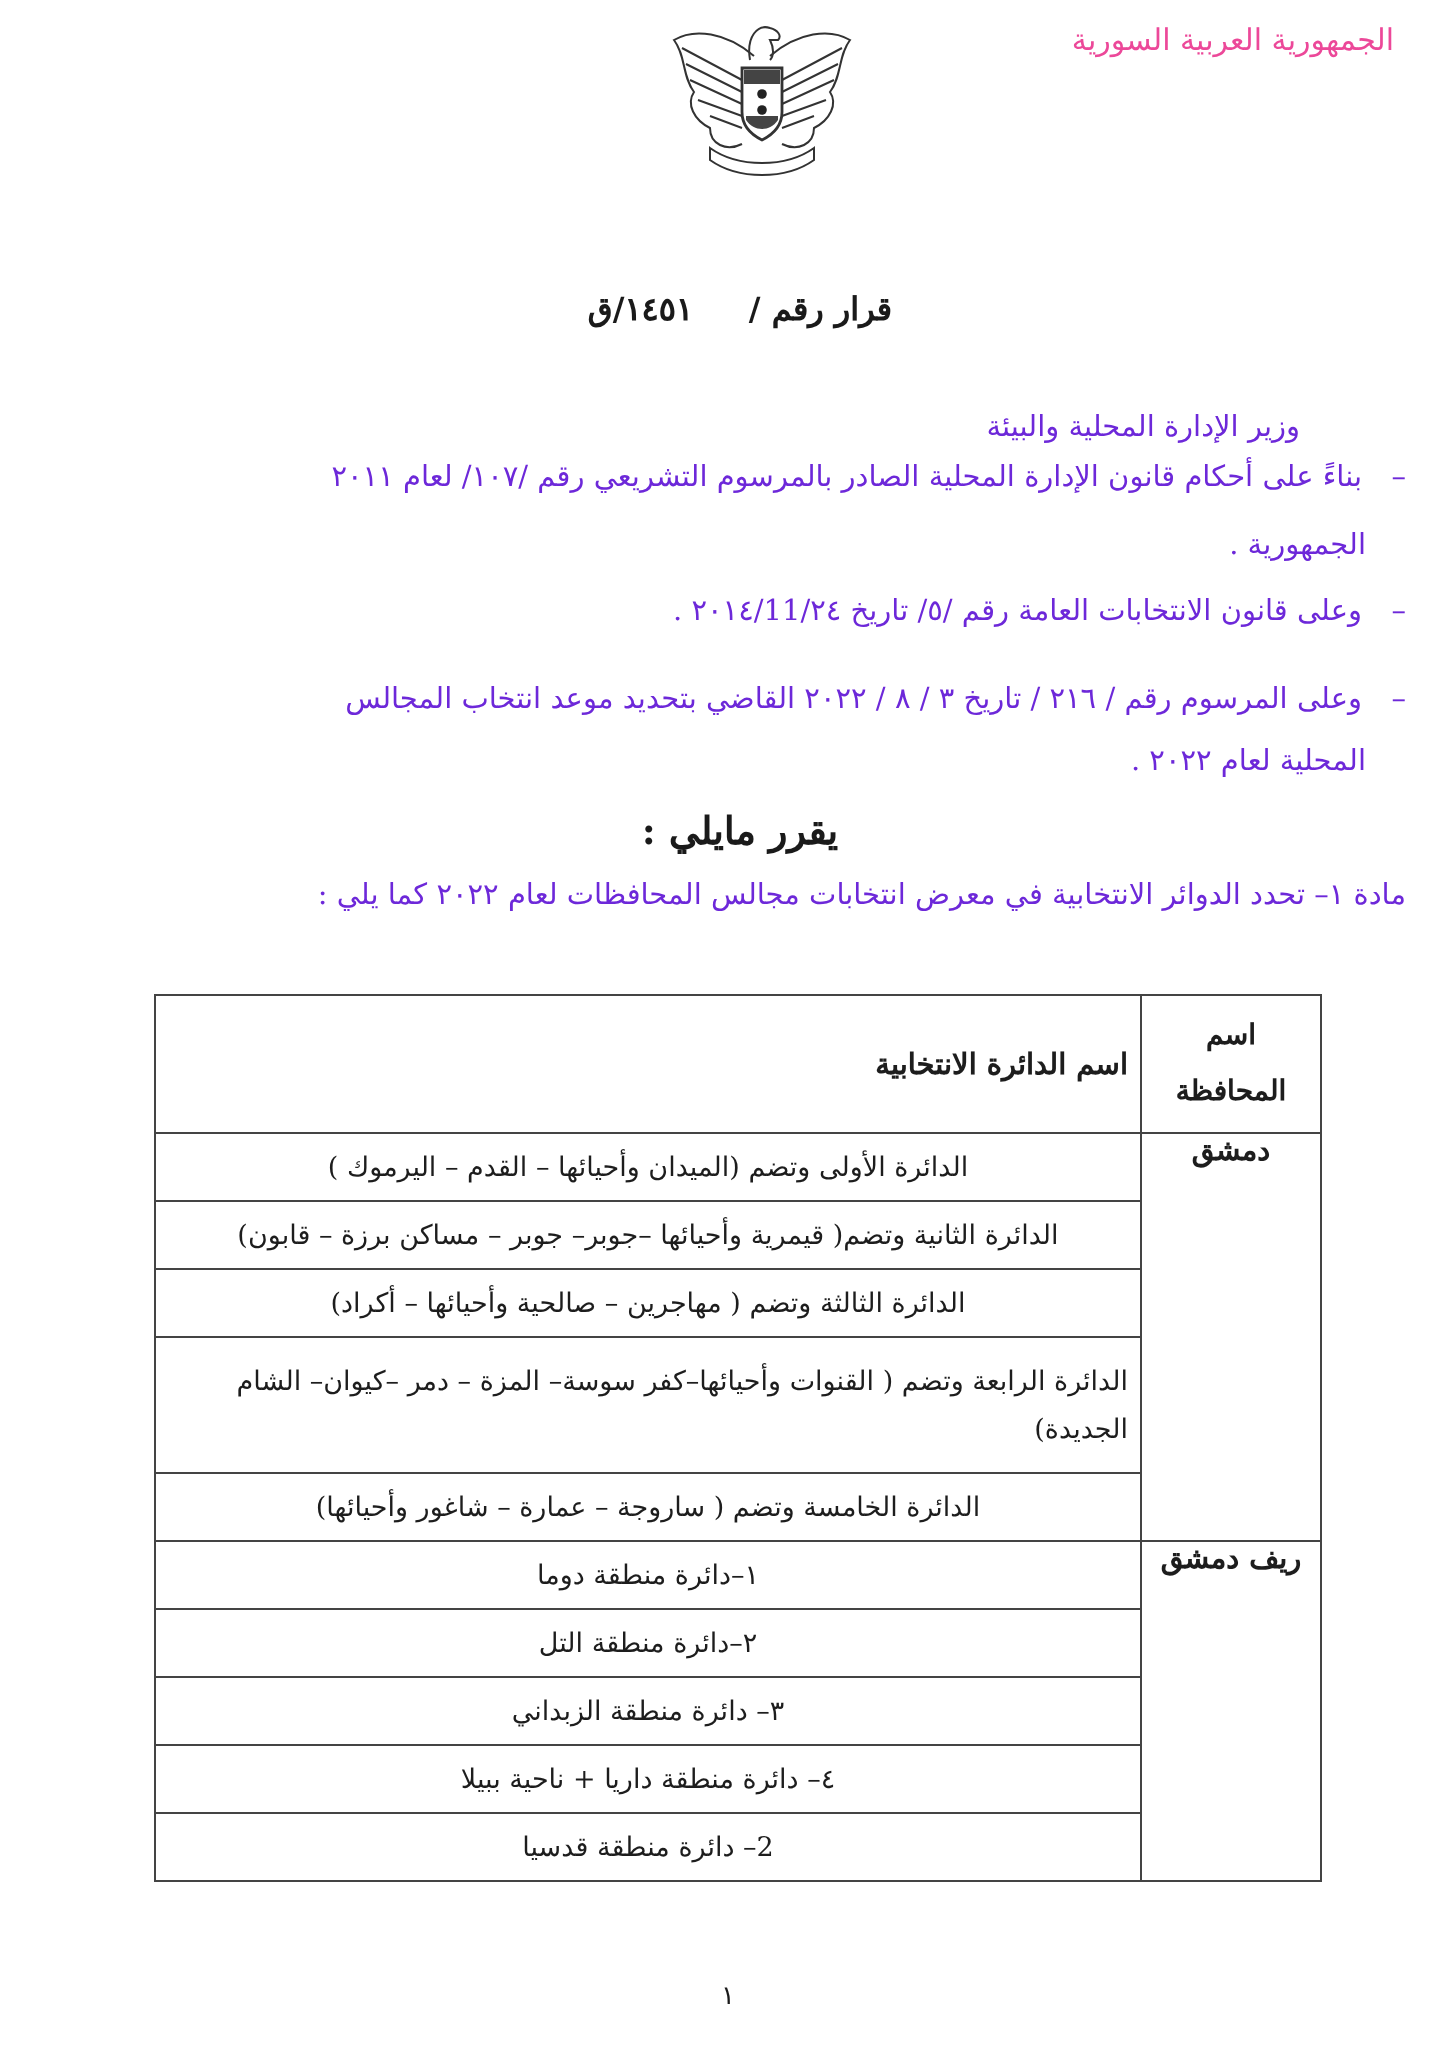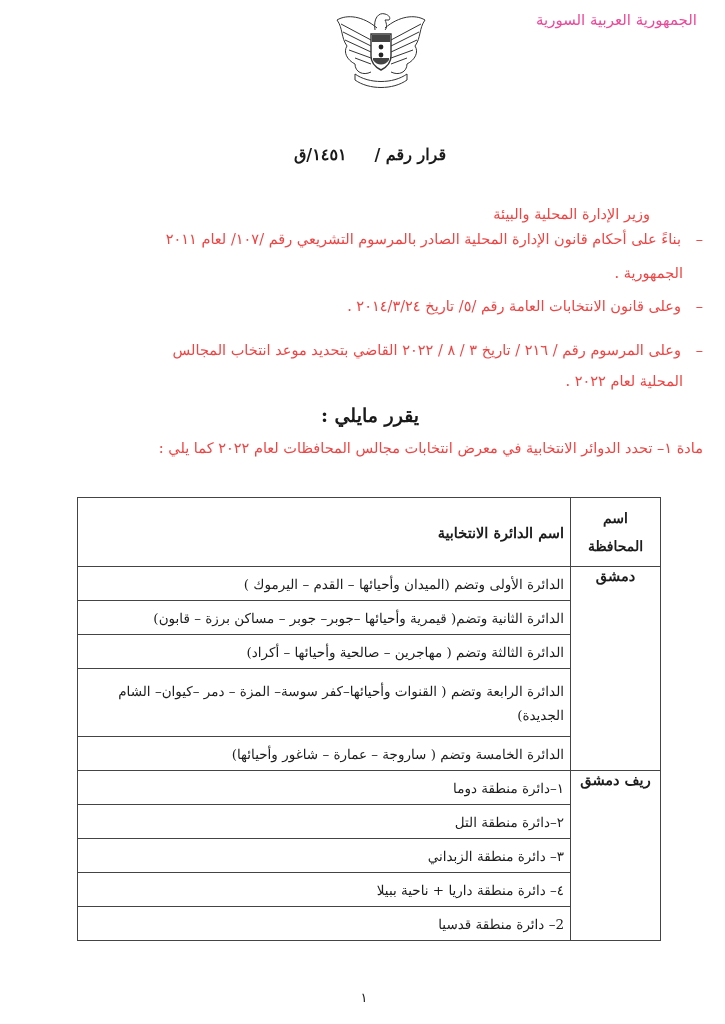--- a/index.html
+++ b/index.html
@@ -5,21 +5,21 @@
   html, body { margin:0; padding:0; }
   body {
     width:725px; height:1024px; background:#ffffff; position:relative; overflow:hidden;
     font-family:"DejaVu Serif", serif; color:#1a1a1a;
   }
   .abs { position:absolute; }
   .rtl { direction:rtl; text-align:right; }
   .header-lines { right:28px; top:10px; width:230px; font-family:"DejaVu Sans", sans-serif; font-size:15px; line-height:21px; color:#ec4899; }
   .emblem { left:333px; top:6px; width:96px; height:86px; }
   .decision-no { left:250px; top:145px; width:240px; text-align:center; font-size:16px; font-weight:bold; direction:rtl; }
-  .body-text { font-size:14.5px; line-height:22px; color:#ef4444; }
+  .body-text { font-size:14.5px; line-height:22px; color:#6d28d9; }
   .minister { right:75px; top:203px; width:400px; }
   .clause { right:22px; width:640px; }
   .clause .dash { display:inline-block; width:22px; }
   .clause1 { top:228px; }
   .clause1b { top:262px; right:42px; width:300px; }
   .clause2 { top:295px; }
   .clause3 { top:339px; }
   .clause3b { top:370px; right:42px; width:300px; }
   .decides { left:250px; top:404px; width:240px; text-align:center; font-weight:bold; font-size:19px; direction:rtl; }
   .article { right:22px; top:437px; width:660px; }
@@ -27,21 +27,21 @@
   table.circ {
     position:absolute; left:77px; top:497px; width:584px;
     border-collapse:collapse; direction:rtl;
     font-size:13.5px; color:#1d1d1d;
   }
   table.circ td { border:1.5px solid #444; padding:0 6px; vertical-align:middle; }
   td.gov { width:77px; text-align:center; vertical-align:top !important; font-weight:bold; font-size:14.5px; padding-top:8px; }
   td.gov-head { text-align:center; font-weight:bold; font-size:14px; line-height:28px; vertical-align:middle; }
   td.circ-head { font-weight:bold; font-size:14.5px; }
   tr.h-head td { height:68px; }
-  tr.h-row td { height:33px; }
+  tr.h-row td { height:33px;text-align:center; }
   tr.h-double td { height:67px; }
   td.name { text-align:right; line-height:24px; }
   .page-number { left:354px; top:990px; width:20px; text-align:center; font-size:13px; }
 </style>
 </head>
 <body>
 
 <div class="abs header-lines rtl">
   <div>الجمهورية العربية السورية</div>
 </div>
@@ -75,21 +75,21 @@
 </div>
 
 <div class="abs body-text rtl minister">وزير الإدارة المحلية والبيئة</div>
 
 <div class="abs body-text rtl clause clause1">
   <span class="dash">–</span><span>بناءً على أحكام قانون الإدارة المحلية الصادر بالمرسوم التشريعي رقم /١٠٧/ لعام ٢٠١١</span>
 </div>
 <div class="abs body-text rtl clause clause1b">الجمهورية .</div>
 
 <div class="abs body-text rtl clause clause2">
-  <span class="dash">–</span><span>وعلى قانون الانتخابات العامة رقم /٥/ تاريخ ٢٠١٤/٣/٢٤ .</span>
+  <span class="dash">–</span><span>وعلى قانون الانتخابات العامة رقم /٥/ تاريخ ٢٠١٤/11/٢٤ .</span>
 </div>
 
 <div class="abs body-text rtl clause clause3">
   <span class="dash">–</span><span>وعلى المرسوم رقم / ٢١٦ / تاريخ ٣ / ٨ / ٢٠٢٢ القاضي بتحديد موعد انتخاب المجالس</span>
 </div>
 <div class="abs body-text rtl clause clause3b">المحلية لعام ٢٠٢٢ .</div>
 
 <div class="abs decides">يقرر مايلي :</div>
 
 <div class="abs body-text rtl article">مادة ١– تحدد الدوائر الانتخابية في معرض انتخابات مجالس المحافظات لعام ٢٠٢٢ كما يلي :</div>

